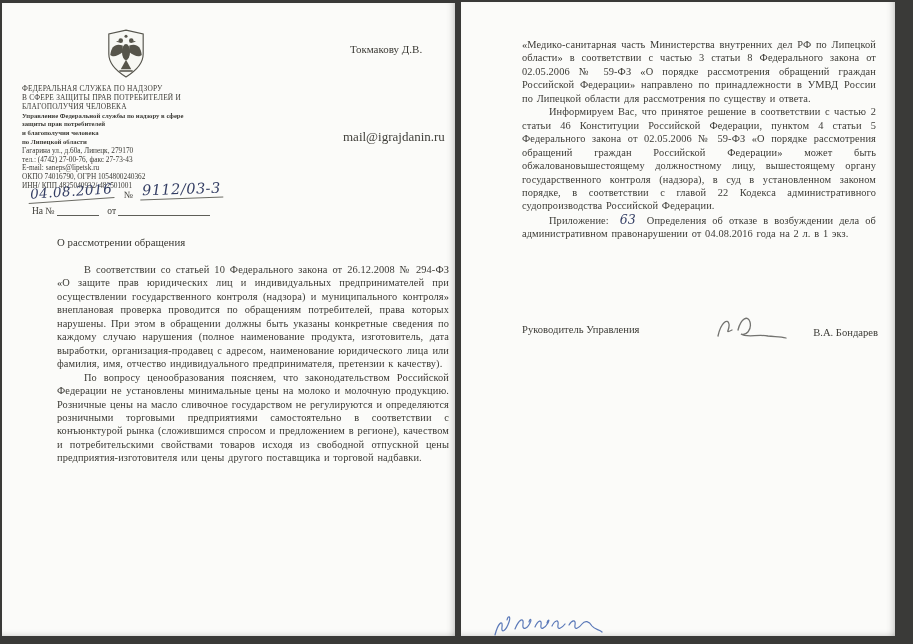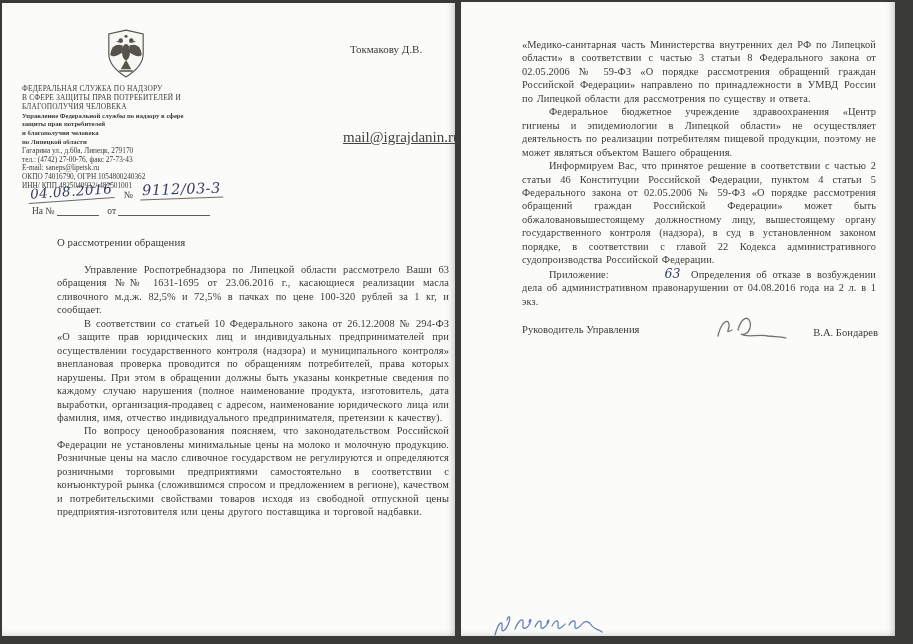--- a/index.html
+++ b/index.html
@@ -23,33 +23,33 @@
   .out-date{position:absolute;left:0;top:2px;font-size:13.5px;transform:rotate(-4deg);display:inline-block;letter-spacing:.5px;}
   .out-no-sign{position:absolute;left:96px;top:9px;font-size:9.5px;}
   .out-number{position:absolute;left:112px;top:0;font-size:14.5px;transform:rotate(-2deg);display:inline-block;letter-spacing:.5px;}
 
   .refline{position:absolute;left:30px;top:203px;font-size:9.5px;}
   .blank{display:inline-block;border-bottom:1px solid #5e5e58;height:9px;vertical-align:bottom;}
   .blank-na{width:42px;margin-right:6px;}
   .blank-ot{width:92px;}
 
   .addressee{position:absolute;left:348px;top:40px;font-size:11px;}
-  .email{position:absolute;left:341px;top:126px;font-size:15px;text-decoration:underline;color:#42413c;cursor:pointer;text-align:center;}
+  .email{position:absolute;left:341px;top:126px;font-size:13px;color:#42413c;cursor:pointer;text-align:center;}
 
   .subject{position:absolute;left:55px;top:233px;font-size:10.8px;text-align:center;}
 
   .bodytext{position:absolute;text-align:justify;font-size:10.4px;line-height:13.45px;
             letter-spacing:.1px;word-spacing:1px;}
   .bodytext p{margin:0;text-indent:27px;}
   .bodytext p.noindent{text-indent:0;}
   .body-p1{left:55px;top:260px;width:392px;}
   .body-p2{left:61px;top:36px;width:354px;}
 
   .attach{margin-top:11px;text-indent:0;}
-  .attach .hand-count{font-size:12.5px;padding:0 5px;margin-left:45px;}
+  .attach .hand-count{font-size:12.5px;padding:0 5px;}
 
   .sigrow{position:absolute;left:61px;top:312px;width:356px;height:36px;font-size:10.6px;}
   .sig-title{position:absolute;left:0;top:10px;}
   .sig-name{position:absolute;right:0;top:13px;}
   .sig-glyph{position:absolute;left:190px;top:-4px;width:80px;height:38px;}
 
   .contacts{position:absolute;left:56px;top:544px;font-size:10.2px;line-height:13px;}
   .blue-sig{position:absolute;left:28px;top:605px;width:120px;height:36px;}
 
   [data-interactable="false"]{cursor:default;}
@@ -106,31 +106,29 @@
       <span data-interactable="false">от</span>
       <span class="blank blank-ot" data-interactable="false"></span>
     </div>
 
     <div class="addressee" data-interactable="false">Токмакову Д.В.</div>
     <div class="email" data-interactable="true">mail@igrajdanin.ru</div>
 
     <div class="subject" data-interactable="false">О рассмотрении обращения</div>
 
     <div class="bodytext body-p1" data-interactable="false">
-      <p data-interactable="false">Управление Роспотребнадзора по Липецкой области рассмотрело Ваши 63 обращения №№ 1631-1695 от 23.06.2016 г., касающиеся реализации масла сливочного м.д.ж. 82,5% и 72,5% в пачках по цене 100-320 рублей за 1 кг, и сообщает.</p>
       <p data-interactable="false">В соответствии со статьей 10 Федерального закона от 26.12.2008 № 294-ФЗ «О защите прав юридических лиц и индивидуальных предпринимателей при осуществлении государственного контроля (надзора) и муниципального контроля» внеплановая проверка проводится по обращениям потребителей, права которых нарушены. При этом в обращении должны быть указаны конкретные сведения по каждому случаю нарушения (полное наименование продукта, изготовитель, дата выработки, организация-продавец с адресом, наименование юридического лица или фамилия, имя, отчество индивидуального предпринимателя, претензии к качеству).</p>
       <p data-interactable="false">По вопросу ценообразования поясняем, что законодательством Российской Федерации не установлены минимальные цены на молоко и молочную продукцию. Розничные цены на масло сливочное государством не регулируются и определяются розничными торговыми предприятиями самостоятельно в соответствии с конъюнктурой рынка (сложившимся спросом и предложением в регионе), качеством и потребительскими свойствами товаров исходя из свободной отпускной цены предприятия-изготовителя или цены другого поставщика и торговой надбавки.</p>
     </div>
   </div>
 
   <div class="page page2" data-interactable="false">
 
     <div class="bodytext body-p2" data-interactable="false">
       <p class="noindent" data-interactable="false">«Медико-санитарная часть Министерства внутренних дел РФ по Липецкой области» в соответствии с частью 3 статьи 8 Федерального закона от 02.05.2006 № 59-ФЗ «О порядке рассмотрения обращений граждан Российской Федерации» направлено по принадлежности в УМВД России по Липецкой области для рассмотрения по существу и ответа.</p>
-      <p data-interactable="false">Федеральное бюджетное учреждение здравоохранения «Центр гигиены и эпидемиологии в Липецкой области» не осуществляет деятельность по реализации потребителям пищевой продукции, поэтому не может являться объектом Вашего обращения.</p>
       <p data-interactable="false">Информируем Вас, что принятое решение в соответствии с частью 2 статьи 46 Конституции Российской Федерации, пунктом 4 статьи 5 Федерального закона от 02.05.2006 № 59-ФЗ «О порядке рассмотрения обращений граждан Российской Федерации» может быть обжаловановышестоящему должностному лицу, вышестоящему органу государственного контроля (надзора), в суд в установленном законом порядке, в соответствии с главой 22 Кодекса административного судопроизводства Российской Федерации.</p>
       <p class="attach" data-interactable="false">
         <span data-interactable="false">Приложение:</span>
         <span class="hand hand-count" data-interactable="false">63</span>
         <span data-interactable="false">Определения об отказе в возбуждении дела об административном правонарушении от 04.08.2016 года на 2 л. в 1 экз.</span>
       </p>
     </div>
 
     <div class="sigrow" data-interactable="false">
       <span class="sig-title" data-interactable="false">Руководитель Управления</span>

